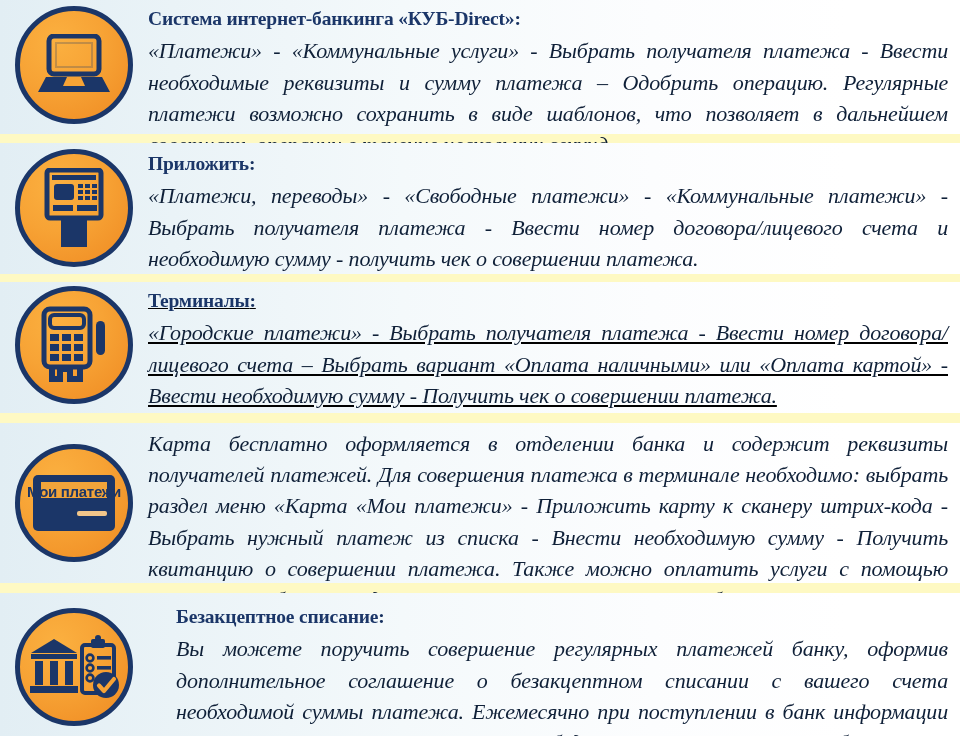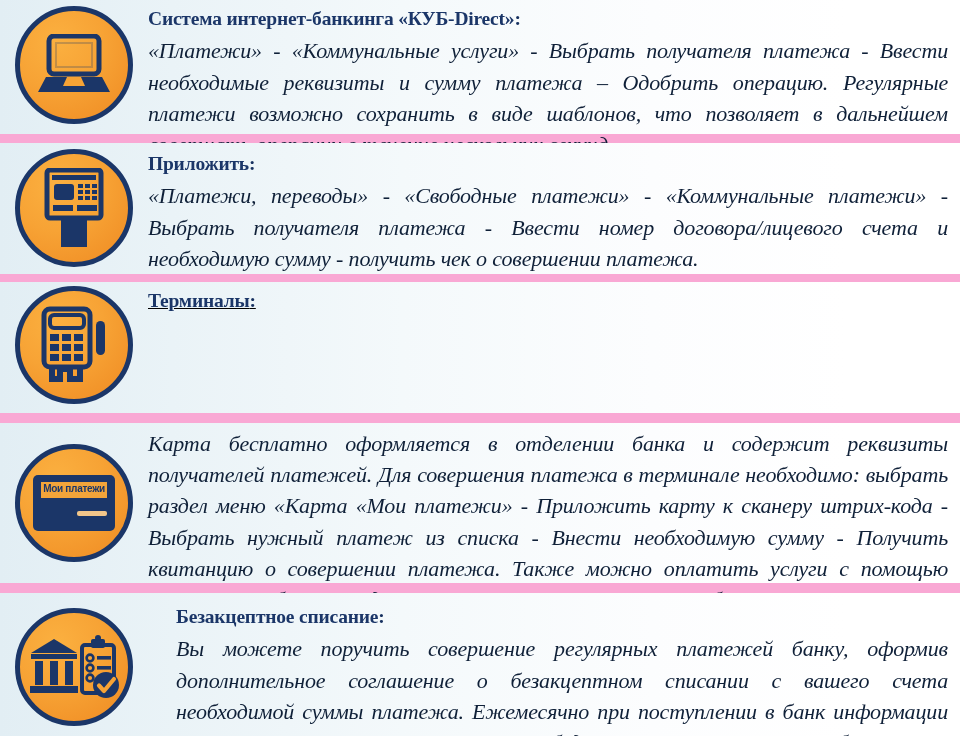--- a/index.html
+++ b/index.html
@@ -12,21 +12,21 @@
     background: #ffffff;
     font-family: "Liberation Serif", serif;
     overflow: hidden;
     position: relative;
   }
 
   #infographic {
     position: relative;
     width: 960px;
     height: 736px;
-    background: #f9a8d4;
+    background: #fef9c3;
   }
 
   
   .band {
     position: absolute;
     left: 0;
     width: 960px;
     background: linear-gradient(to right, #e2eef4 0%, #eaf3f7 18%, #f4f9fb 42%, #fcfdfe 68%, #ffffff 88%);
   }
 
@@ -113,21 +113,21 @@
   #row-5 .badge-wrap { padding-top: 10px; }
 
   .card-label {
     position: absolute;
     top: 34px;
     left: 0;
     right: 0;
     text-align: center;
     font-family: "Liberation Sans", sans-serif;
     font-weight: bold;
-    font-size: 10px;
+    font-size: 15px;
     color: #1b3668;
     letter-spacing: -0.3px;
     pointer-events: none;
   }
 </style>
 </head>
 <body>
 
 <div id="infographic">
 
@@ -194,20 +194,21 @@
           <rect x="12" y="49" width="9" height="7" fill="#1b3668"></rect>
             <rect x="24" y="49" width="9" height="7" fill="#1b3668"></rect>
             <rect x="36" y="49" width="9" height="7" fill="#1b3668"></rect>
           <rect x="58" y="16" width="9" height="34" rx="4.5" fill="#1b3668"></rect>
           <path d="M14 62 L14 74 L22 74 L22 64 L32 64 L32 74 L42 74 L42 62" fill="none" stroke="#1b3668" stroke-width="6" stroke-linejoin="miter"></path>
         </svg>
       </div>
     </div>
     <div class="textcol">
       <p class="heading"><span>Терминалы</span><span class="tail">:</span></p>
+      <p class="body">«Городские платежи» - Выбрать получателя платежа - Ввести номер договора/лицевого счета – Выбрать вариант «Оплата наличными» или «Оплата картой» -  Ввести необходимую сумму - Получить чек о совершении платежа.</p>
     </div>
   </div>
 
   <div class="band" id="band-4"></div>
   <div class="row" id="row-4">
     <div class="badge-wrap">
       <div class="badge">
         <svg width="86" height="60" viewBox="0 0 86 60">
           <rect x="2" y="2" width="82" height="56" rx="5" fill="#1b3668"></rect>
           <rect x="10" y="9" width="66" height="16" fill="#f2a43a"></rect>

